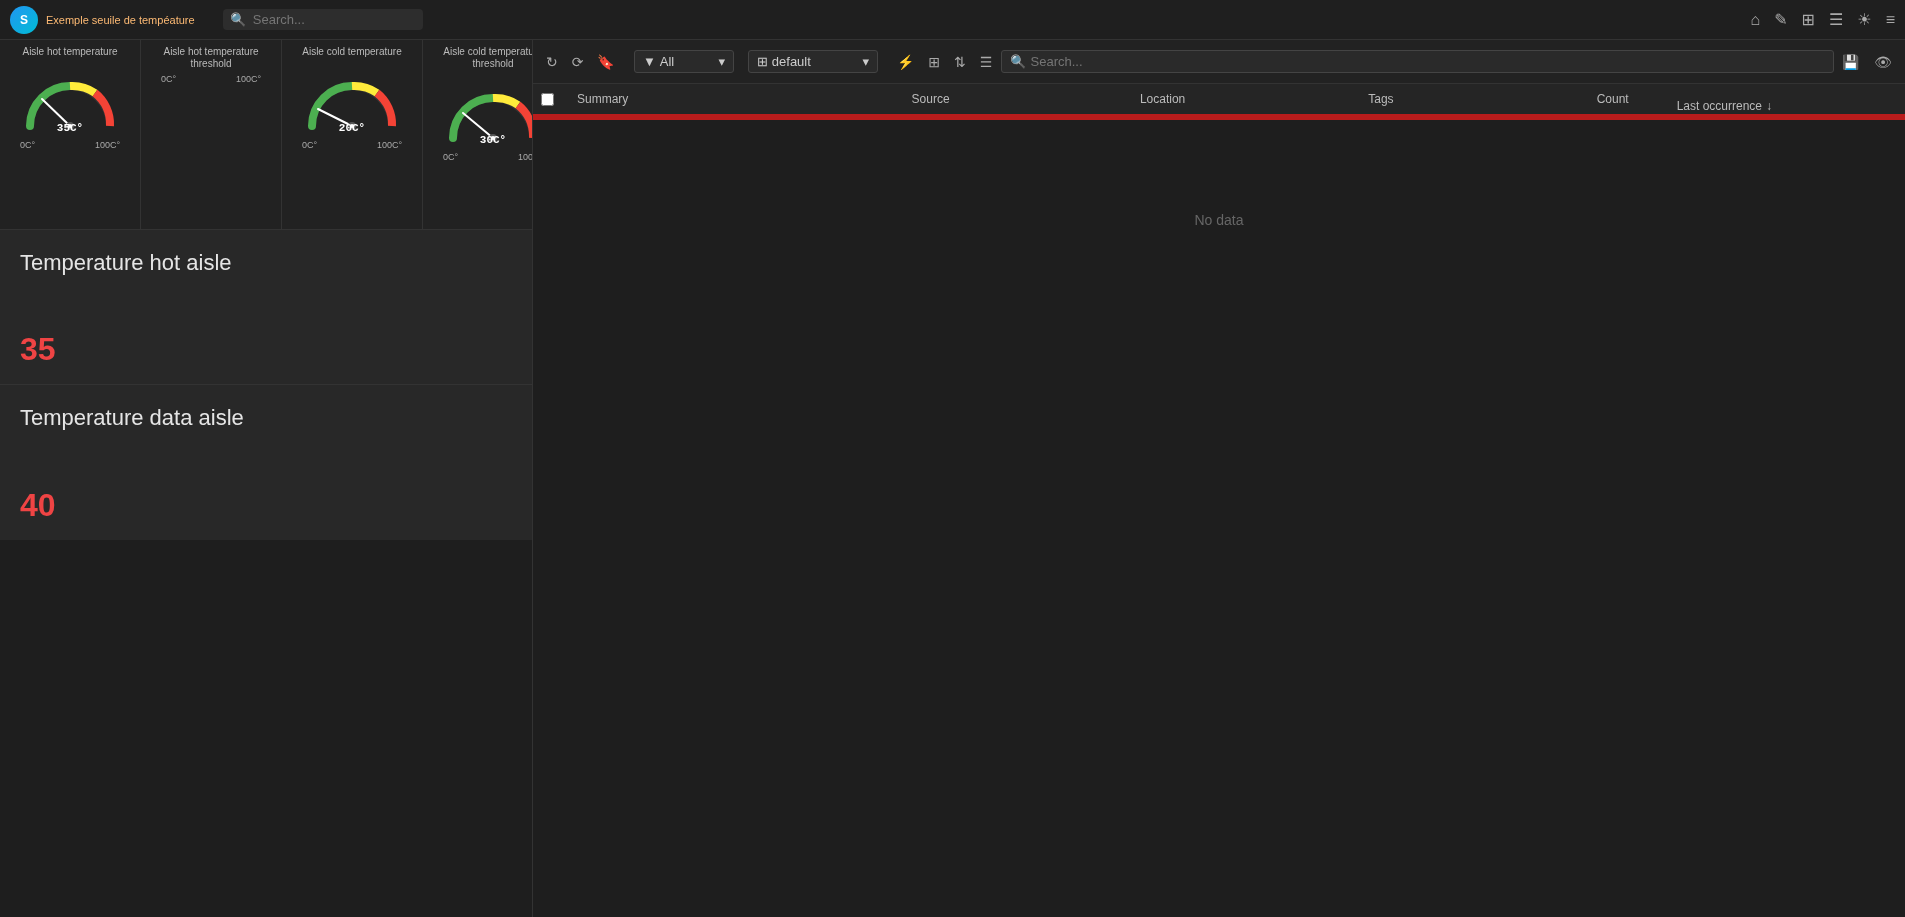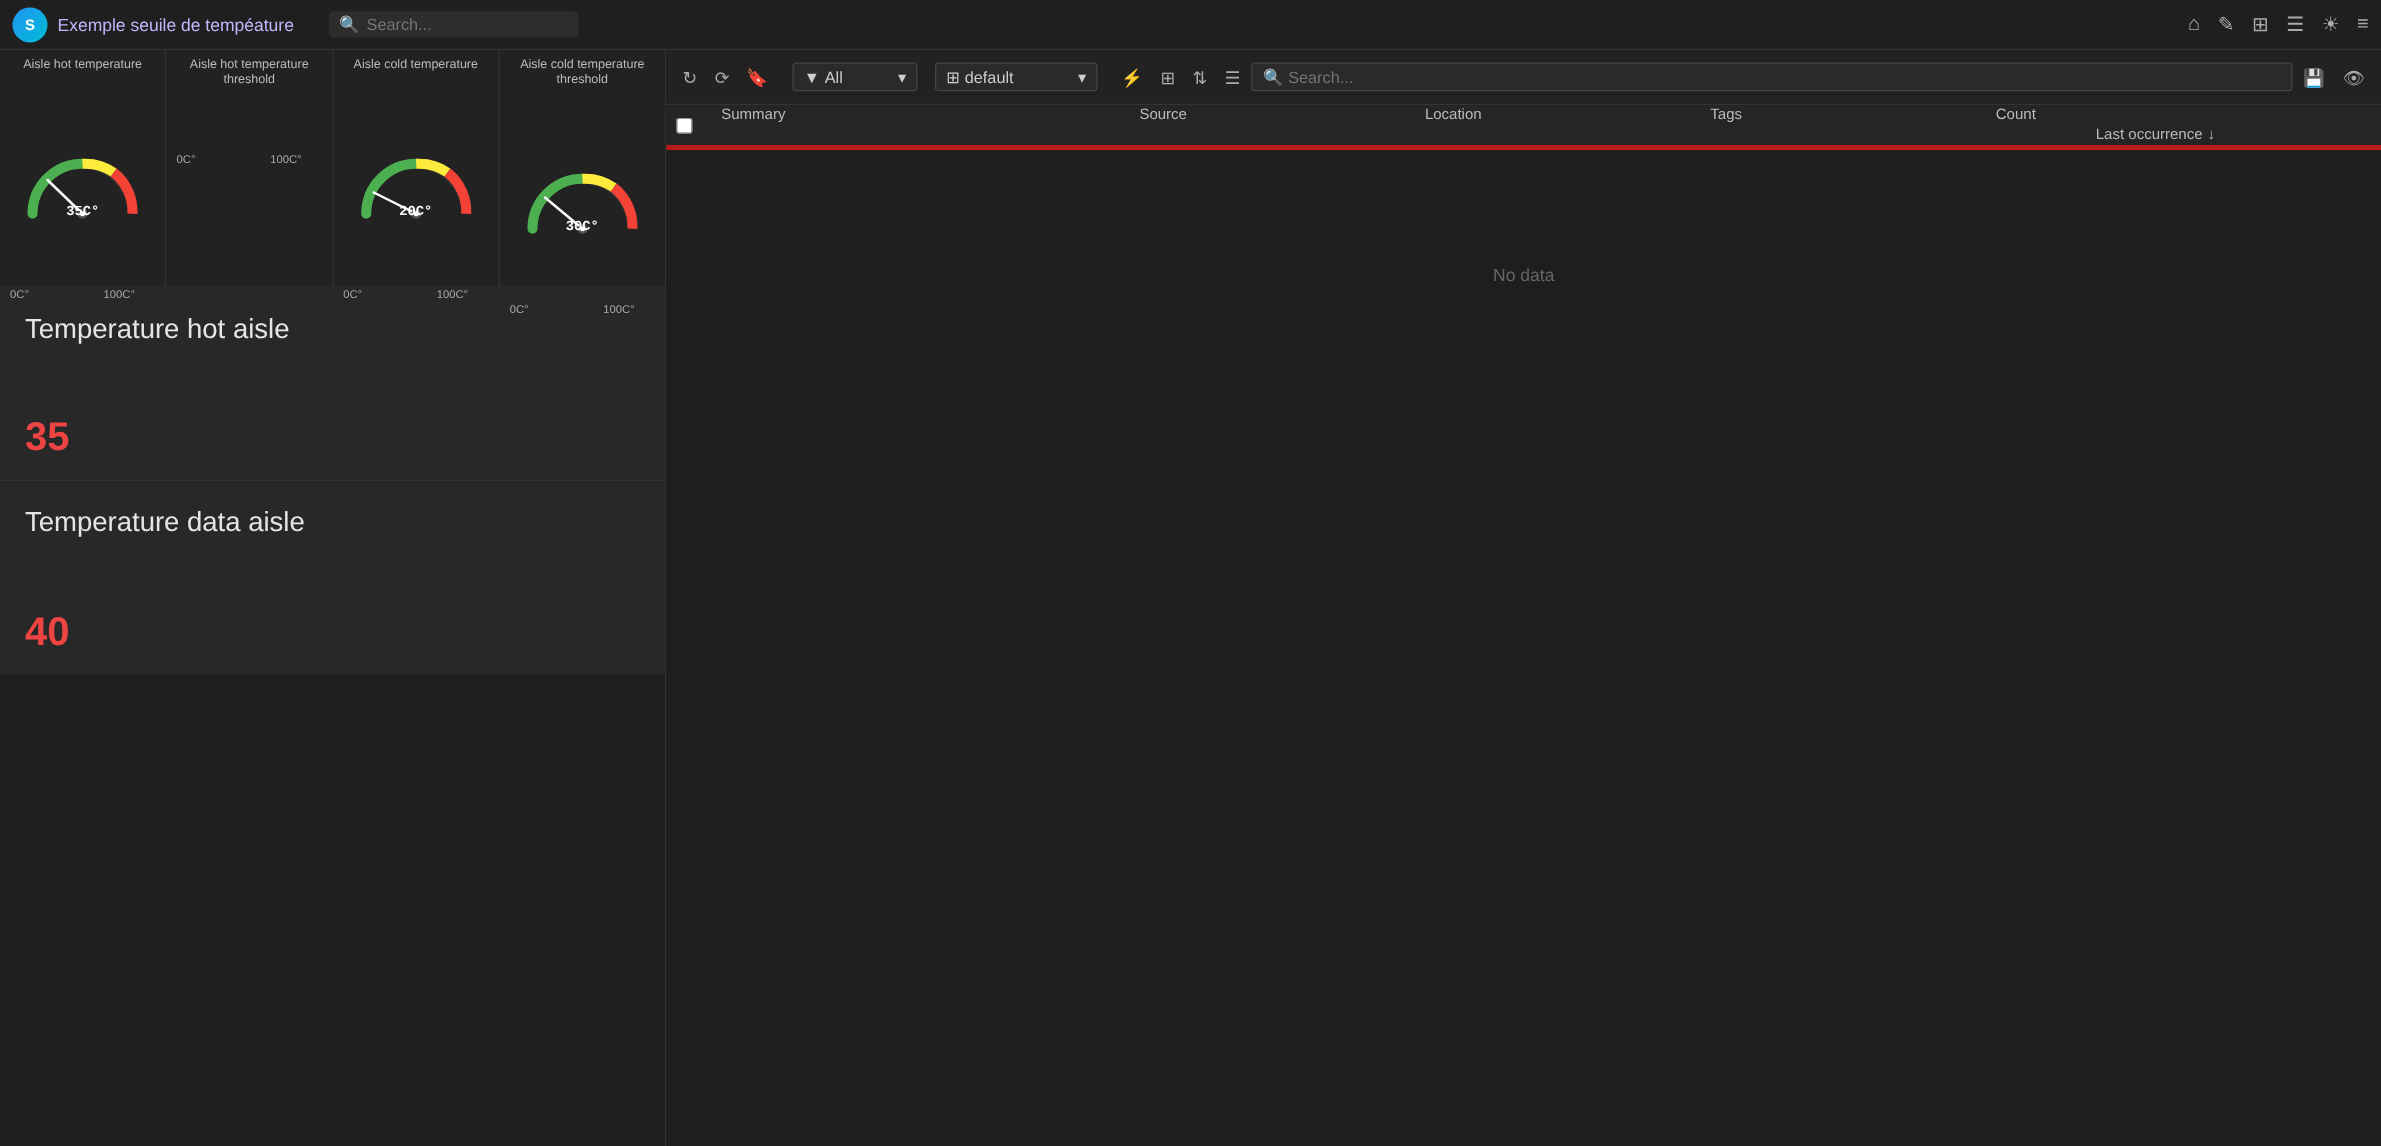--- a/index.html
+++ b/index.html
@@ -25,22 +25,22 @@
     .topbar-logo {
       width: 28px;
       height: 28px;
       border-radius: 50%;
       background: linear-gradient(135deg, #2196F3, #00BCD4);
       display: flex; align-items: center; justify-content: center;
       font-weight: bold; color: white; font-size: 12px;
       flex-shrink: 0;
     }
     .topbar-title {
-      color: #c4b5fd;
-      font-size: 14px;
+      color: #fdba74;
+      font-size: 11px;
       flex: 0 0 auto;
     }
     .topbar-search {
       display: flex;
       align-items: center;
       background: #2d2d2d;
       border-radius: 4px;
       padding: 3px 8px;
       margin-left: 20px;
       flex: 0 0 200px;
@@ -83,25 +83,25 @@
 
     
     .gauge-row {
       display: flex;
       border-bottom: 1px solid #333;
       height: 190px;
     }
     .gauge-cell {
       flex: 1;
       border-right: 1px solid #333;
-      padding: 6px 8px 4px;
+      padding: 6px 20px 4px;
       display: flex;
       flex-direction: column;
+      align-items: center;
       background: #222;
-      gap: 48px;
     }
     .gauge-cell:last-child { border-right: none; }
     .gauge-title {
       font-size: 10px;
       color: #bbb;
       text-align: center;
       margin-bottom: 4px;
       line-height: 1.2;
     }
     .gauge-container {
@@ -228,23 +228,24 @@
     }
     .toolbar-spacer { flex: 0 0 6px; }
 
     
     .alert-table {
       flex: 1;
       overflow: auto;
     }
     .table-header {
       display: flex;
+      align-items: center;
       height: 36px;
       background: #252525;
-      border-bottom: 4px solid #b91c1c;
+      border-bottom: 6px solid #b91c1c;
       padding: 0 8px;
       position: sticky;
       top: 0;
     }
     .th-checkbox {
       width: 28px;
       flex-shrink: 0;
       display: flex; align-items: center;
     }
     .th-cell {

